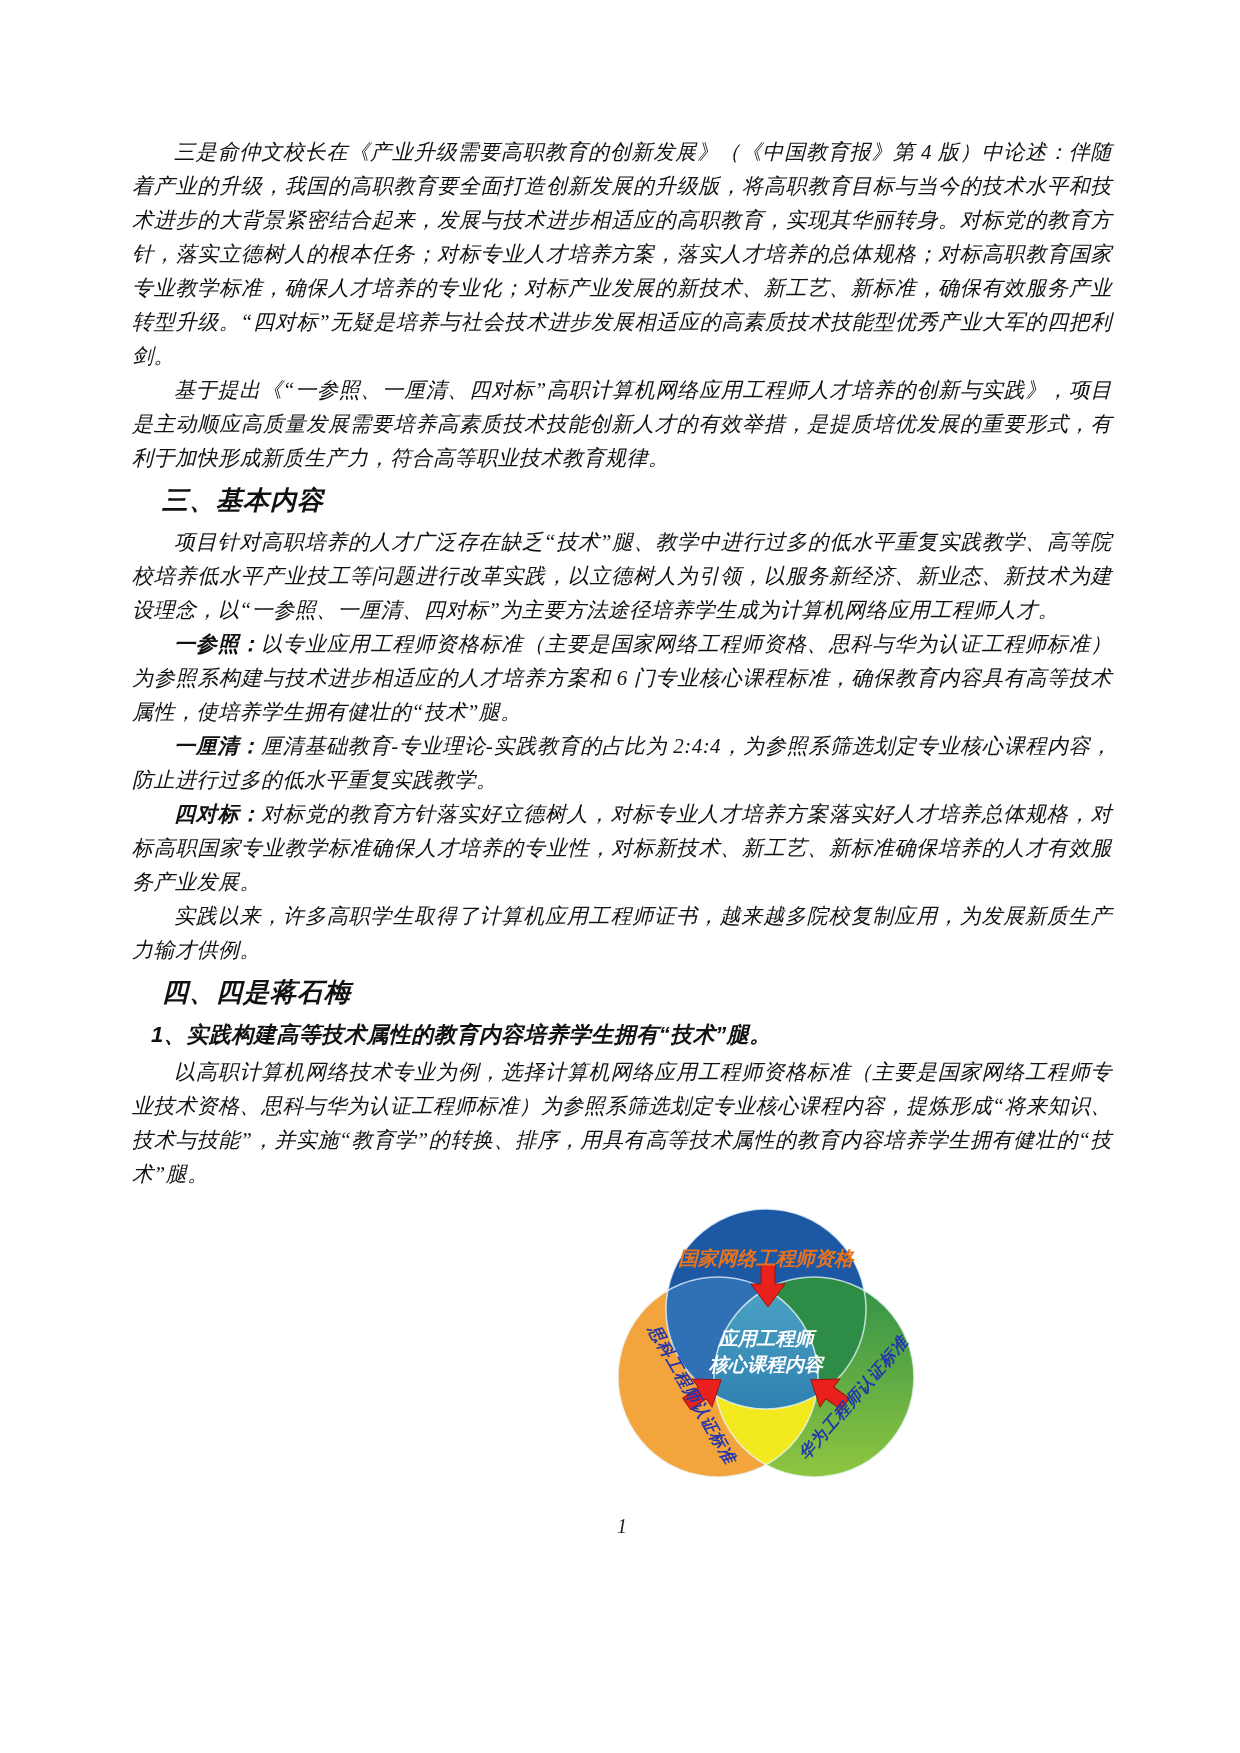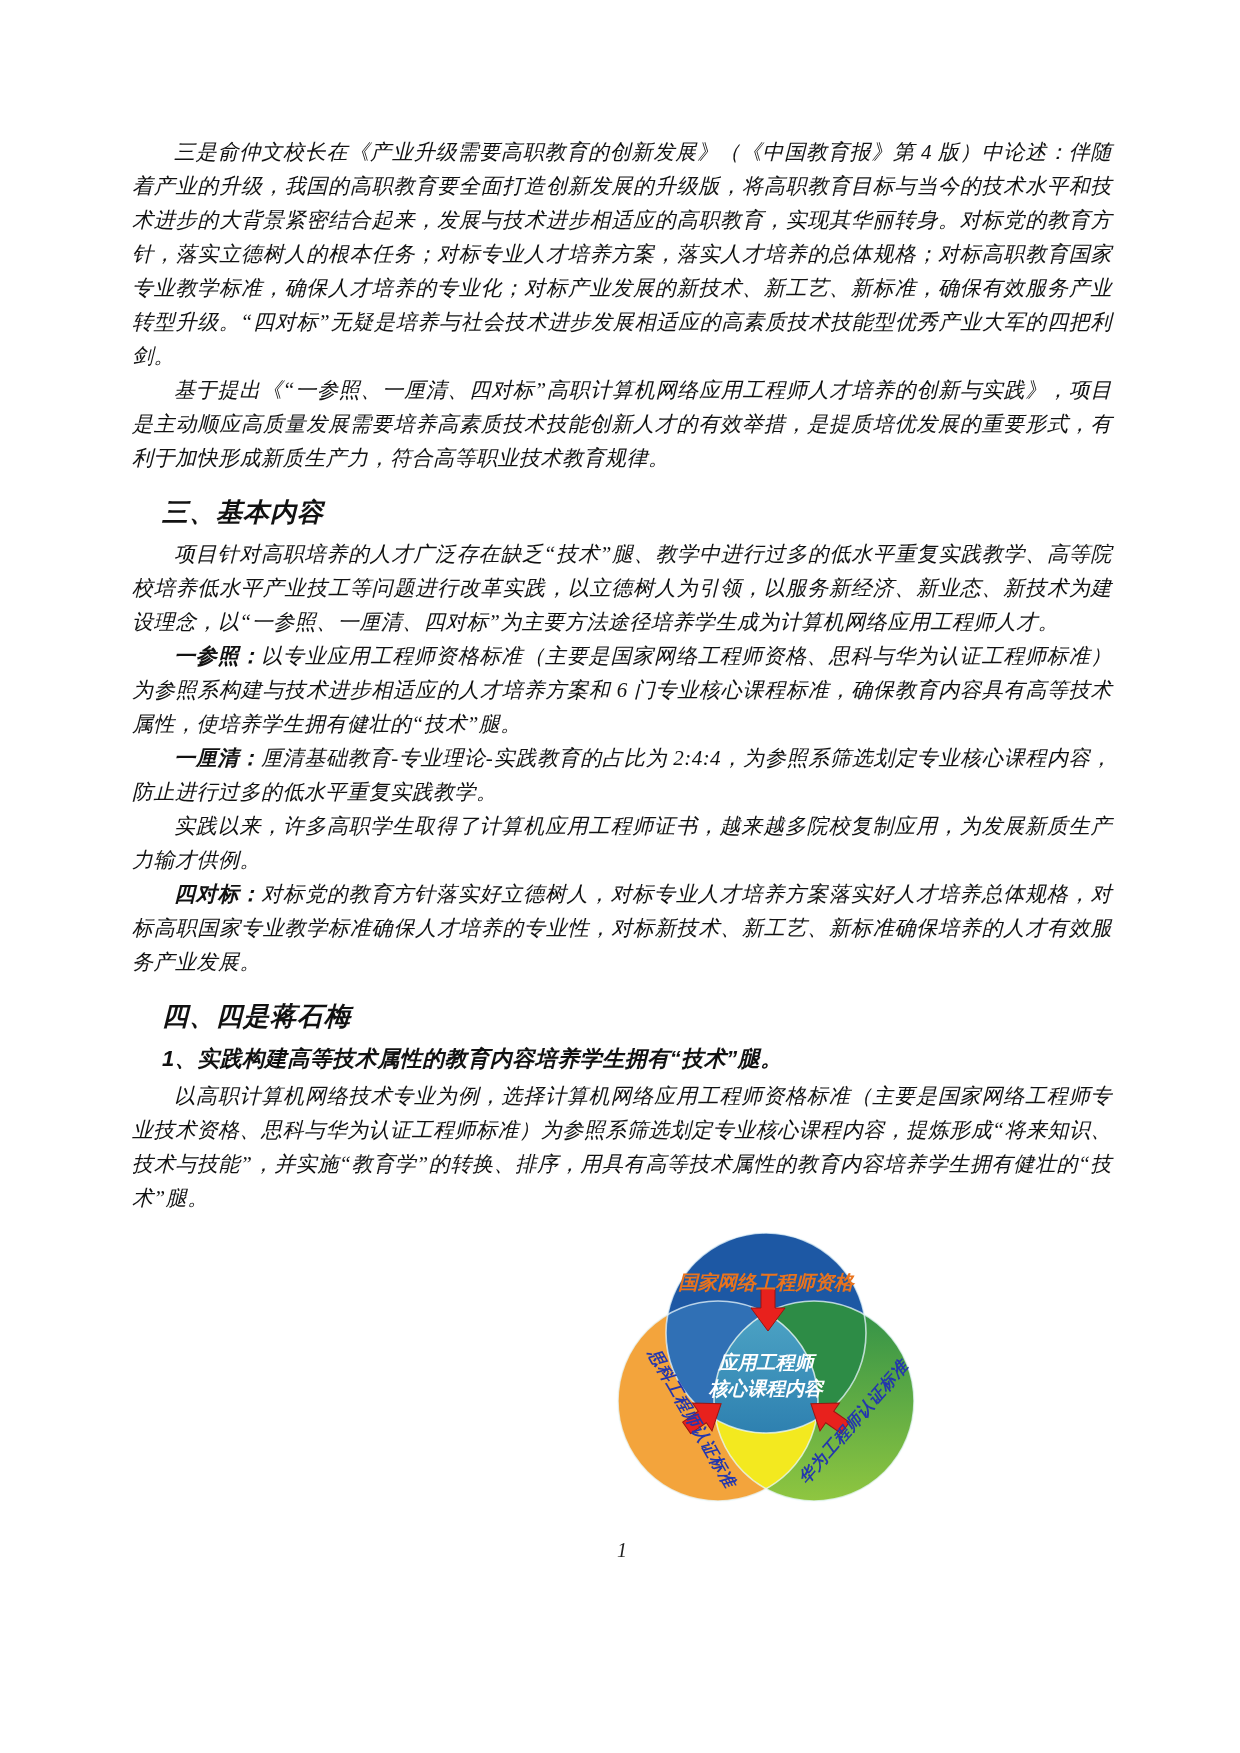--- a/index.html
+++ b/index.html
@@ -9,25 +9,25 @@
   }
   .content{padding:135px 128px 0 132px;font-style:italic;}
   p.para{
     margin:0;font-size:21px;line-height:34px;text-align:justify;text-indent:2em;
     letter-spacing:0.5px;
   }
   .lead{
     font-family:"Liberation Sans","DejaVu Sans",sans-serif;font-weight:bold;
   }
   h2.sec{
-    font-size:26px;line-height:42px;margin:16px 0 4px 30px;font-weight:bold;
+    font-size:26px;line-height:42px;margin:4px 0 4px 30px;font-weight:bold;
     font-family:"Liberation Sans","DejaVu Sans",sans-serif;letter-spacing:1px;
   }
   h3.sub{
-    font-size:22px;line-height:36px;margin:2px 0 2px 30px;font-weight:bold;
+    font-size:22px;line-height:36px;margin:2px 0 2px 19px;font-weight:bold;
     font-family:"Liberation Sans","DejaVu Sans",sans-serif;letter-spacing:0.5px;
   }
   .figure{margin:14px 0 0 462px;width:344px;height:292px;}
   .figure svg{display:block;}
   .venn-label{font-family:"Liberation Sans","DejaVu Sans",sans-serif;font-weight:bold;}
   .pagenum{
     text-align:center;font-size:20px;margin-top:18px;color:#222;
     font-family:"Liberation Serif","DejaVu Serif",serif;
   }
 </style>
@@ -43,23 +43,23 @@
     <p class="para"><span>基于提出《“一参照、一厘清、四对标”高职计算机网络应用工程师人才培养的创新与实践》，项目是主动顺应高质量发展需要培养高素质技术技能创新人才的有效举措，是提质培优发展的重要形式，有利于加快形成新质生产力，符合高等职业技术教育规律。</span></p>
 
     <h2 class="sec">三、基本内容</h2>
 
     <p class="para"><span>项目针对高职培养的人才广泛存在缺乏“技术”腿、教学中进行过多的低水平重复实践教学、高等院校培养低水平产业技工等问题进行改革实践，以立德树人为引领，以服务新经济、新业态、新技术为建设理念，以“一参照、一厘清、四对标”为主要方法途径培养学生成为计算机网络应用工程师人才。</span></p>
 
     <p class="para"><strong class="lead">一参照：</strong><span>以专业应用工程师资格标准（主要是国家网络工程师资格、思科与华为认证工程师标准）为参照系构建与技术进步相适应的人才培养方案和 6 门专业核心课程标准，确保教育内容具有高等技术属性，使培养学生拥有健壮的“技术”腿。</span></p>
 
     <p class="para"><strong class="lead">一厘清：</strong><span>厘清基础教育-专业理论-实践教育的占比为 2:4:4，为参照系筛选划定专业核心课程内容，防止进行过多的低水平重复实践教学。</span></p>
 
+    <p class="para"><strong class="lead">四对标：</strong><span>对标党的教育方针落实好立德树人，对标专业人才培养方案落实好人才培养总体规格，对标高职国家专业教学标准确保人才培养的专业性，对标新技术、新工艺、新标准确保培养的人才有效服务产业发展。</span></p>
+
     <p class="para"><span>实践以来，许多高职学生取得了计算机应用工程师证书，越来越多院校复制应用，为发展新质生产力输才供例。</span></p>
-
-    <p class="para"><strong class="lead">四对标：</strong><span>对标党的教育方针落实好立德树人，对标专业人才培养方案落实好人才培养总体规格，对标高职国家专业教学标准确保人才培养的专业性，对标新技术、新工艺、新标准确保培养的人才有效服务产业发展。</span></p>
 
     <h2 class="sec">四、四是蒋石梅</h2>
 
     <h3 class="sub">1、实践构建高等技术属性的教育内容培养学生拥有“技术”腿。</h3>
 
     <p class="para"><span>以高职计算机网络技术专业为例，选择计算机网络应用工程师资格标准（主要是国家网络工程师专业技术资格、思科与华为认证工程师标准）为参照系筛选划定专业核心课程内容，提炼形成“将来知识、技术与技能”，并实施“教育学”的转换、排序，用具有高等技术属性的教育内容培养学生拥有健壮的“技术”腿。</span></p>
 
     <div class="figure">
       <svg width="344" height="292" viewBox="0 0 340 292" xmlns="http://www.w3.org/2000/svg">
         <defs>

